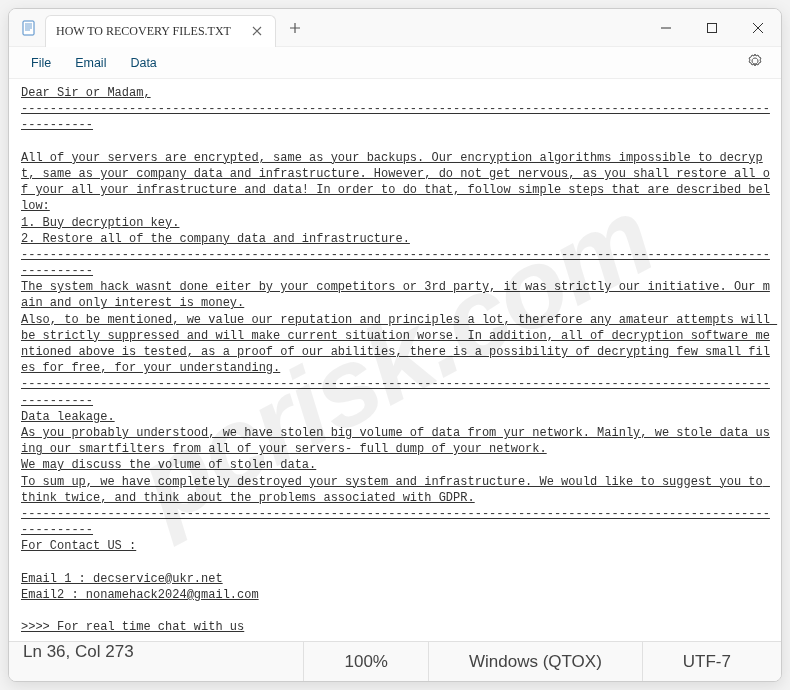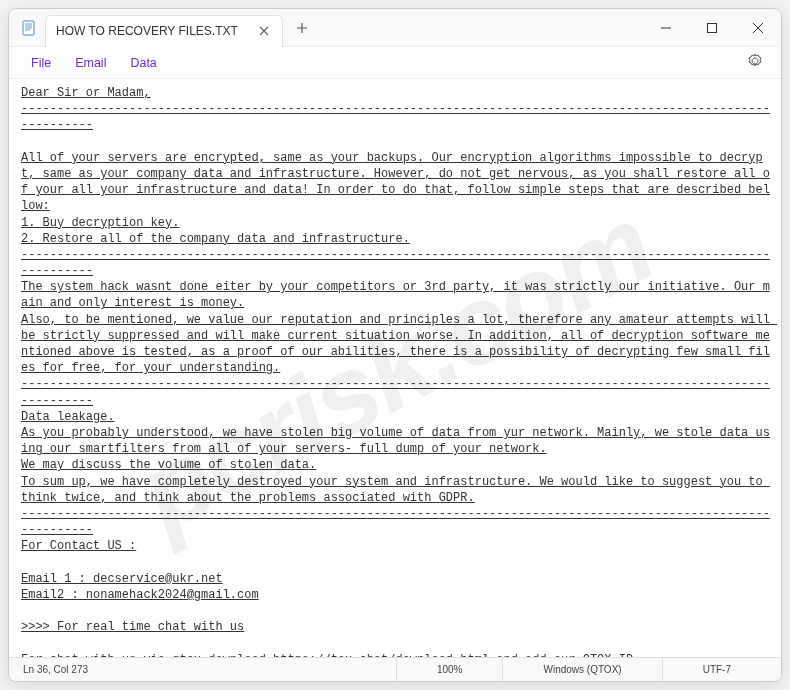--- a/index.html
+++ b/index.html
@@ -51,20 +51,21 @@
       border: 1px solid #e0e0e0;
       border-bottom: none;
       border-radius: 6px 6px 0 0;
       height: 32px;
       padding: 0 10px;
       margin-top: 6px;
       font-size: 12px;
       color: #333;
       gap: 18px;
       min-width: 190px;
+      font-family: Liberation Serif, serif;
     }
     .tab-title {
       flex: 1;
       white-space: nowrap;
       overflow: hidden;
       text-overflow: ellipsis;
     }
     .tab-close {
       width: 16px;
       height: 16px;
@@ -100,21 +101,21 @@
       justify-content: center;
       color: #333;
       cursor: pointer;
     }
     .menubar {
       display: flex;
       align-items: center;
       height: 32px;
       padding: 0 10px;
       font-size: 12.5px;
-      color: #6d28d9;
+      color: #0c4a6e;
       border-bottom: 1px solid #eee;
       background: #fdfdfd;
     }
     .menu-item {
       padding: 4px 12px;
       cursor: pointer;
     }
     .menu-spacer {
       flex: 1;
     }
@@ -134,25 +135,24 @@
       line-height: 1.35;
       color: #333;
       padding: 6px 10px 6px 12px;
       white-space: pre-wrap;
       word-break: break-all;
       height: 100%;
       overflow: hidden;
       text-decoration: underline;
     }
     .statusbar {
-      height: 24px;
+      height: 40px;
       border-top: 1px solid #e0e0e0;
       display: flex;
-      align-items: center;
-      font-size: 10px;
+      font-size: 17px;
       color: #444;
       background: #f9f9f9;
       padding: 0 10px;
     }
     .status-left {
       flex: 1;
       padding-left: 4px;
     }
     .status-cell {
       border-left: 1px solid #e0e0e0;

